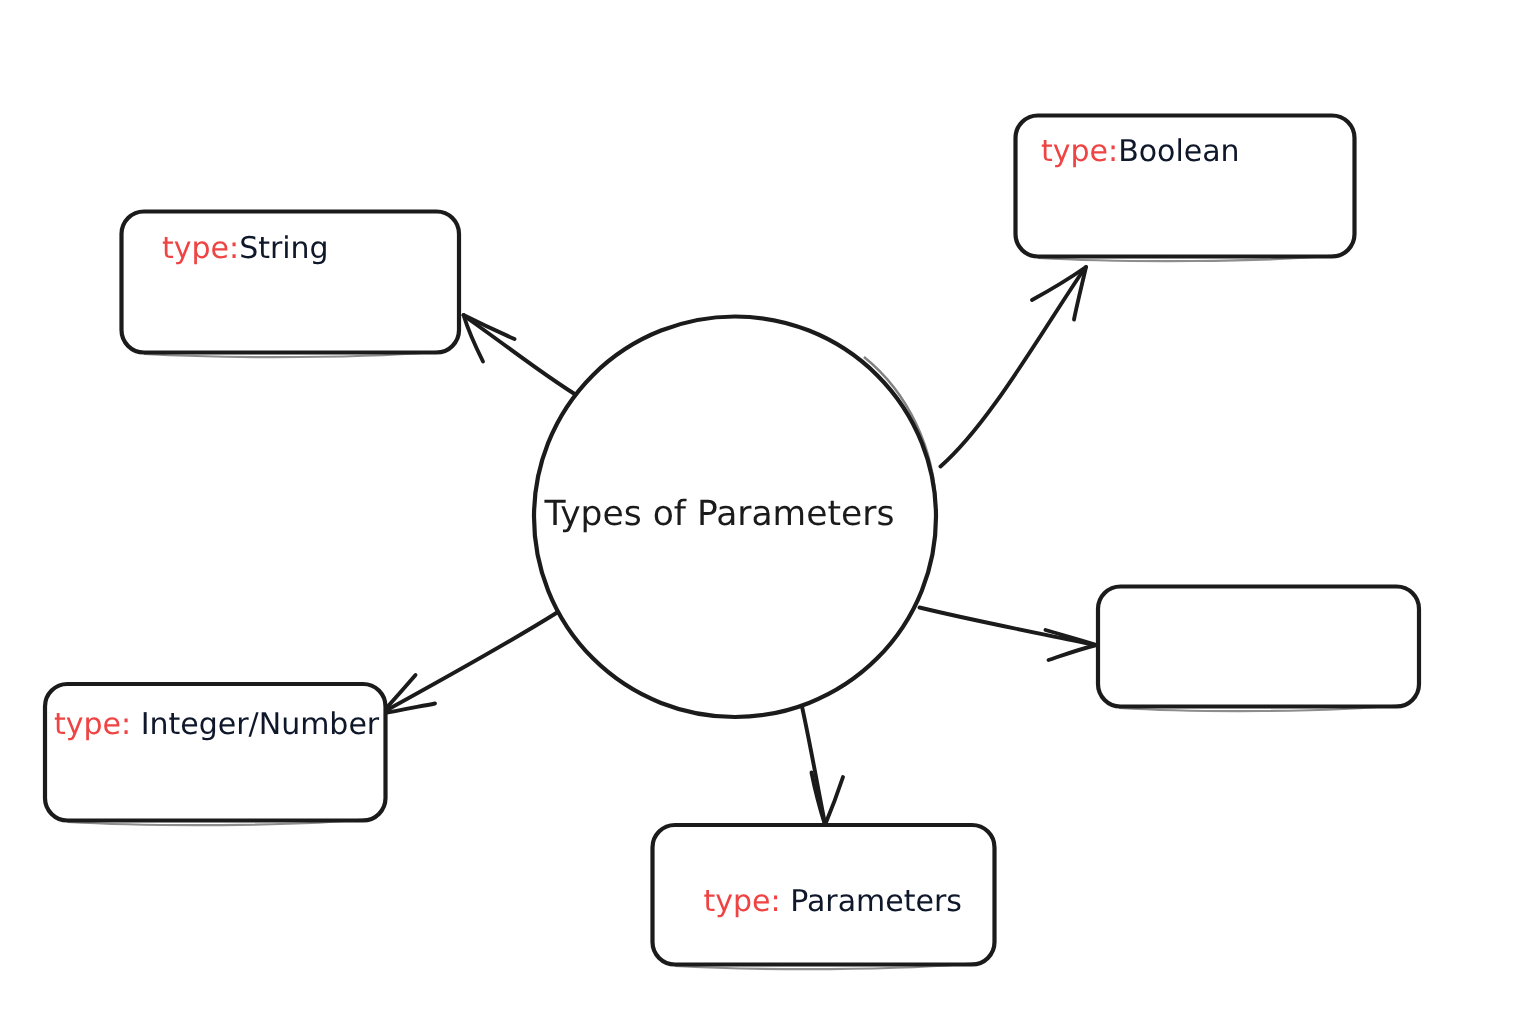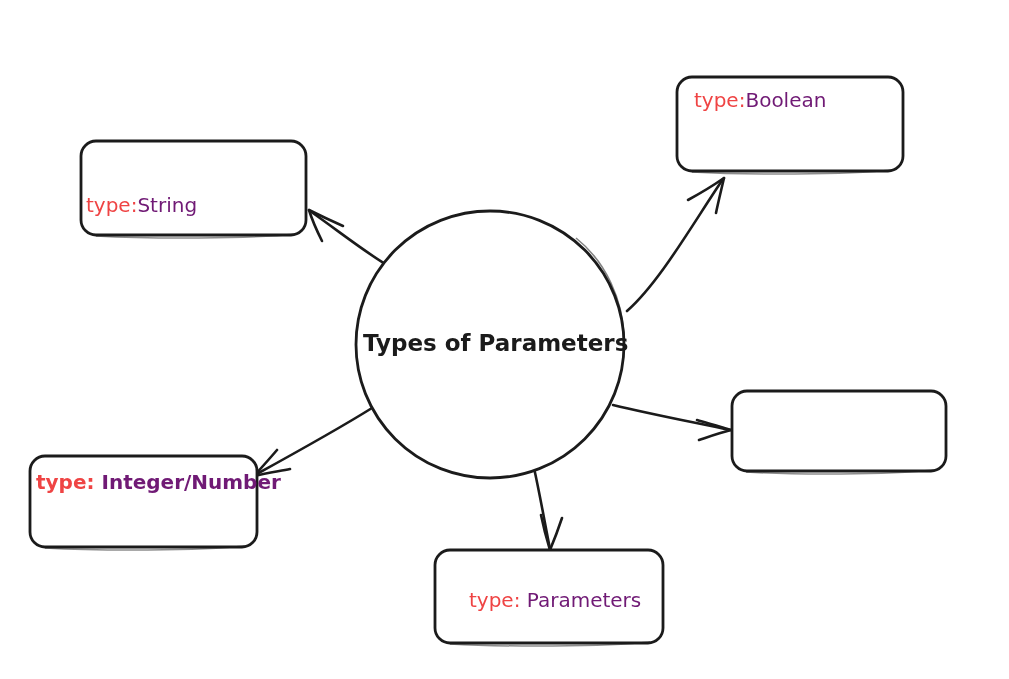--- a/index.html
+++ b/index.html
@@ -28,35 +28,35 @@
     position: absolute;
     font-family: "DejaVu Sans", sans-serif;
     font-size: 20px;
     white-space: nowrap;
     pointer-events: none;
   }
   .t-key {
     color: #ef4444;
   }
   .t-val {
-    color: #701a75;
+    color: #0f172a;
   }
   .center-label {
     position: absolute;
     font-family: "DejaVu Sans", sans-serif;
     font-size: 23px;
     color: #1b1b1b;
     white-space: nowrap;
   }
-  .lbl-string   { left: 86px;  top: 153px; margin-top: 40px; }
+  .lbl-string   { left: 108px;  top: 153px; }
   .lbl-boolean  { left: 694px; top: 88px;  }
-  .lbl-integer  { left: 36px;  top: 470px; font-weight: bold; }
+  .lbl-integer  { left: 36px;  top: 470px; }
   .lbl-password { left: 744px; top: 418px; }
   .lbl-multiline{ left: 469px; top: 588px; }
-  .lbl-center   { left: 363px; top: 330px; font-weight: bold; }
+  .lbl-center   { left: 363px; top: 330px; }
 </style>
 </head>
 <body>
 
 <div id="canvas">
 
   <svg class="layer" viewBox="0 0 1009 679">
 
     <g fill="none" stroke="#1b1b1b" stroke-width="2.6" stroke-linecap="round" stroke-linejoin="round">
 

